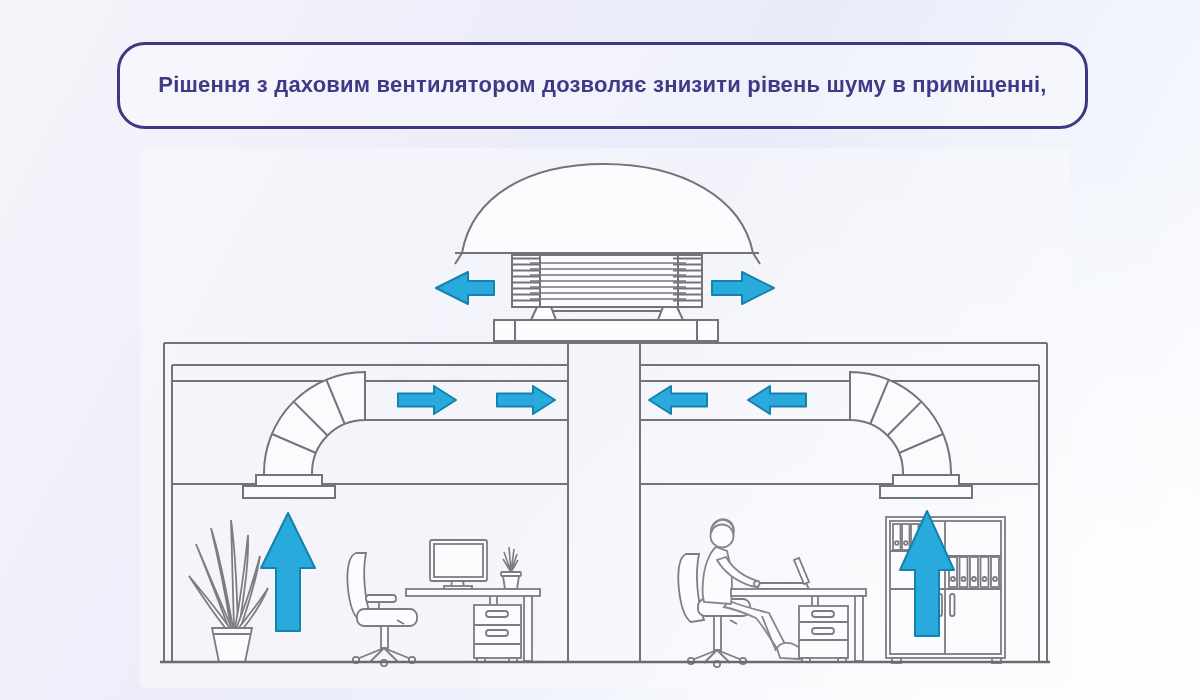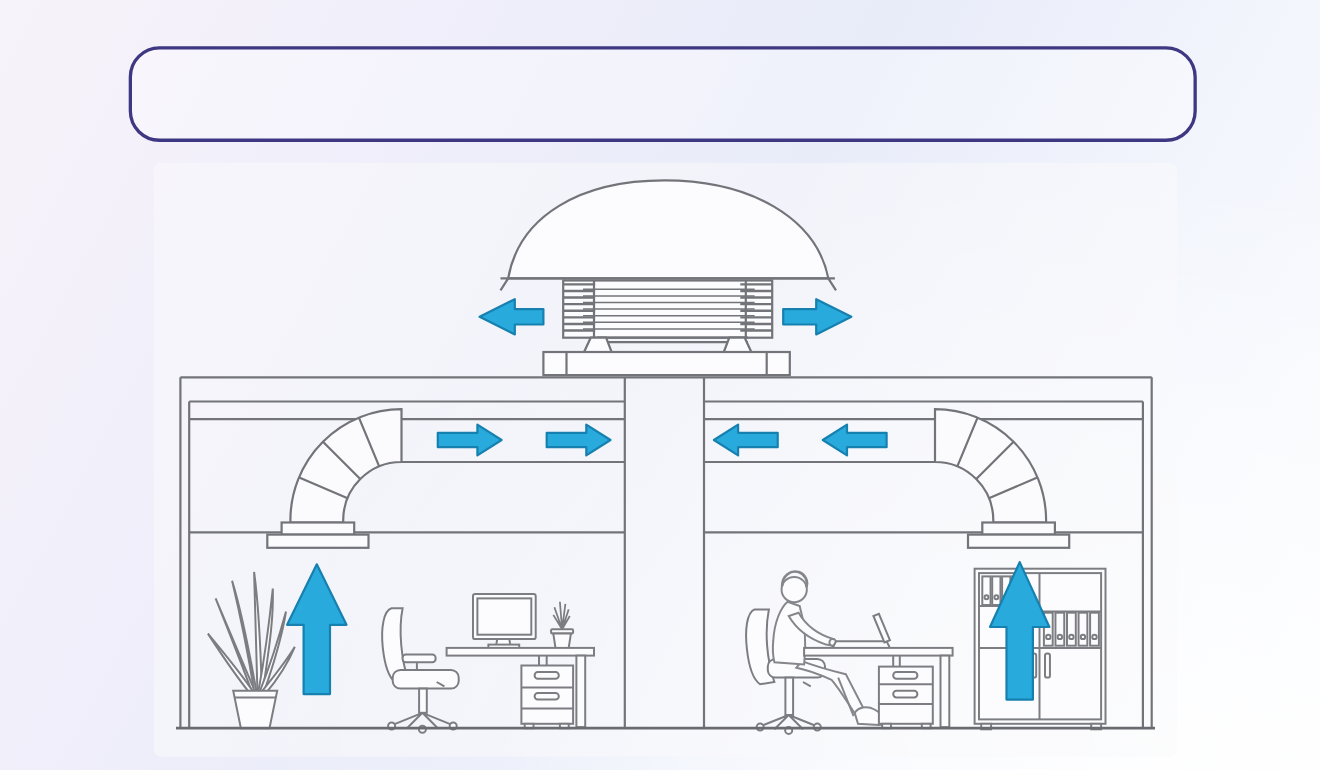--- a/index.html
+++ b/index.html
@@ -20,20 +20,21 @@
     color:#3e3a87;font-size:22px;font-weight:bold;line-height:1.55;
     text-align:center;letter-spacing:0.2px;
   }
   .diagram{position:absolute;left:0;top:0;width:1200px;height:700px;}
   svg{display:block;}
 </style>
 </head>
 <body>
 
 <div class="banner">
+  <div>Рішення з даховим вентилятором дозволяє знизити рівень шуму в приміщенні,</div>
 </div>
 
 <div class="diagram">
 <svg width="1200" height="700" viewBox="0 0 1200 700" xmlns="http://www.w3.org/2000/svg">
 
   <rect x="140" y="148" width="930" height="540" rx="6" fill="rgba(250,250,252,0.55)"></rect>
 
   <g stroke="#73747a" stroke-width="2" fill="none">
     <path d="M164,343 H1047"></path>
     <path d="M164,343 V662"></path>

